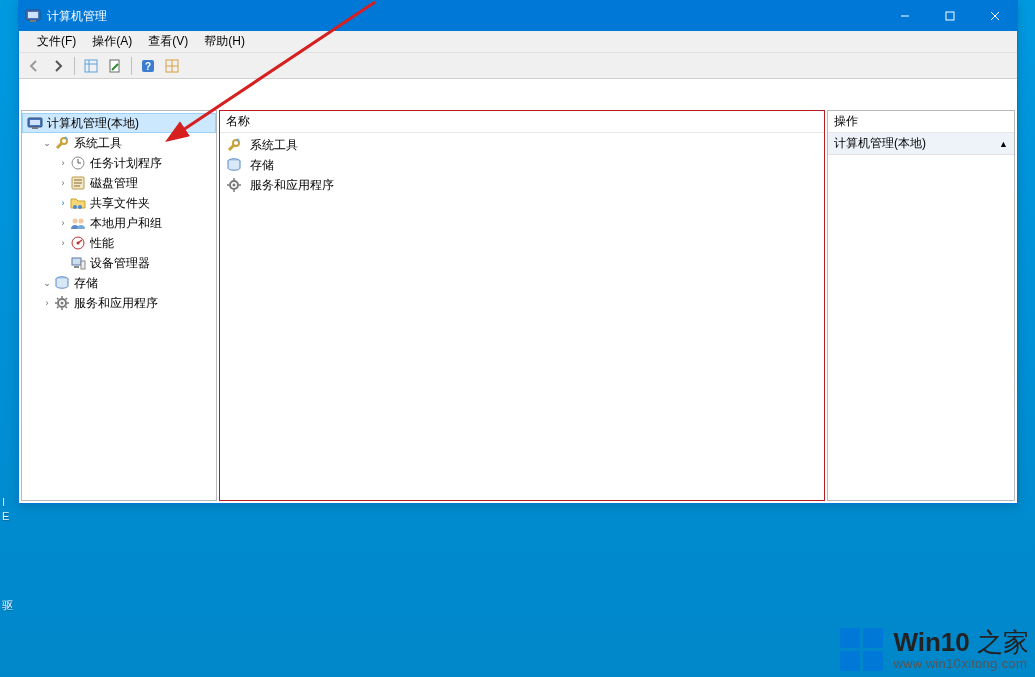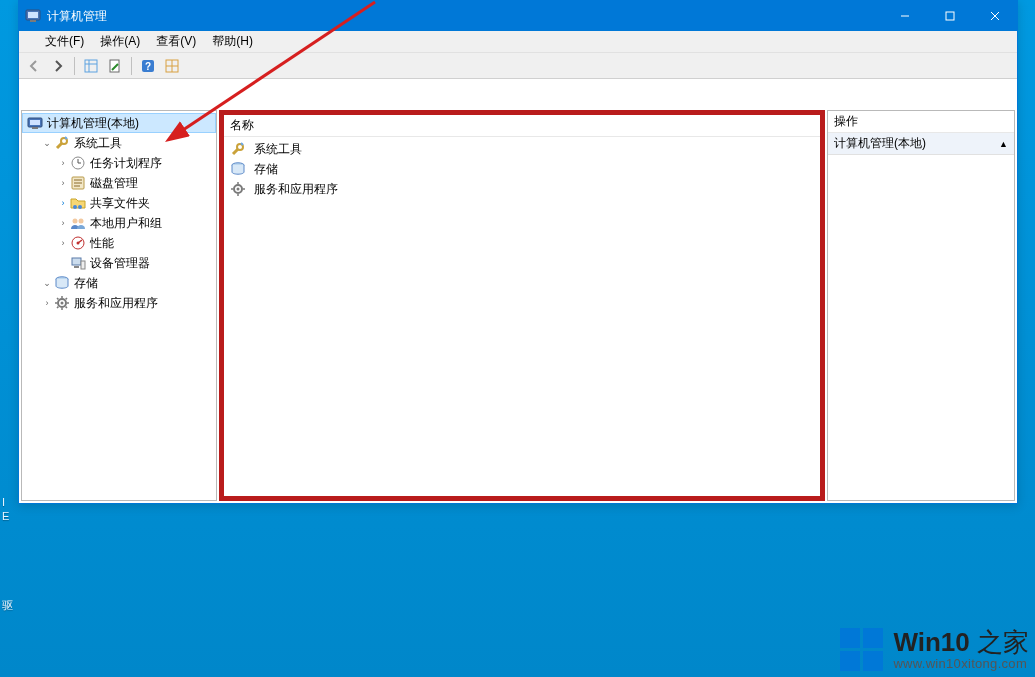--- a/index.html
+++ b/index.html
@@ -40,21 +40,21 @@
     width: 45px; height: 30px; display: flex; align-items: center; justify-content: center;
     color: #fff; font-size: 12px; cursor: default;
   }
 
   .menubar {
     height: 22px;
     background: #f0f0f0;
     border-bottom: 1px solid #e1e1e1;
     display: flex;
     align-items: center;
-    padding: 0 18px;
+    padding: 0 10px;
   }
   .menubar .menu-item { padding: 2px 8px; cursor: default; }
 
   .toolbar {
     height: 26px;
     background: #f0f0f0;
     border-bottom: 1px solid #d0d0d0;
     display: flex;
     align-items: center;
     padding: 0 4px;
@@ -67,21 +67,21 @@
   .tool-sep { width:1px; height:18px; background:#c0c0c0; margin:0 3px; }
 
   .content {
     flex: 1; display: flex; background:#fff; border-top:1px solid #fff;margin-top:28px;
   }
   .pane-tree {
     width: 196px; border:1px solid #b9b9b9; margin:2px; background:#fff;
     overflow:auto;
   }
   .pane-mid {
-    flex:1; border:5px solid #b91c1c; margin:2px 0; background:#fff;
+    flex:1; border:1px solid #b91c1c; margin:2px 0; background:#fff;
     display:flex; flex-direction:column;
   }
   .pane-actions {
     width: 188px; border:1px solid #b9b9b9; margin:2px; background:#fff;
     display:flex; flex-direction:column;
   }
 
   
   .tree { padding:2px 0; }
   .tree-row {

